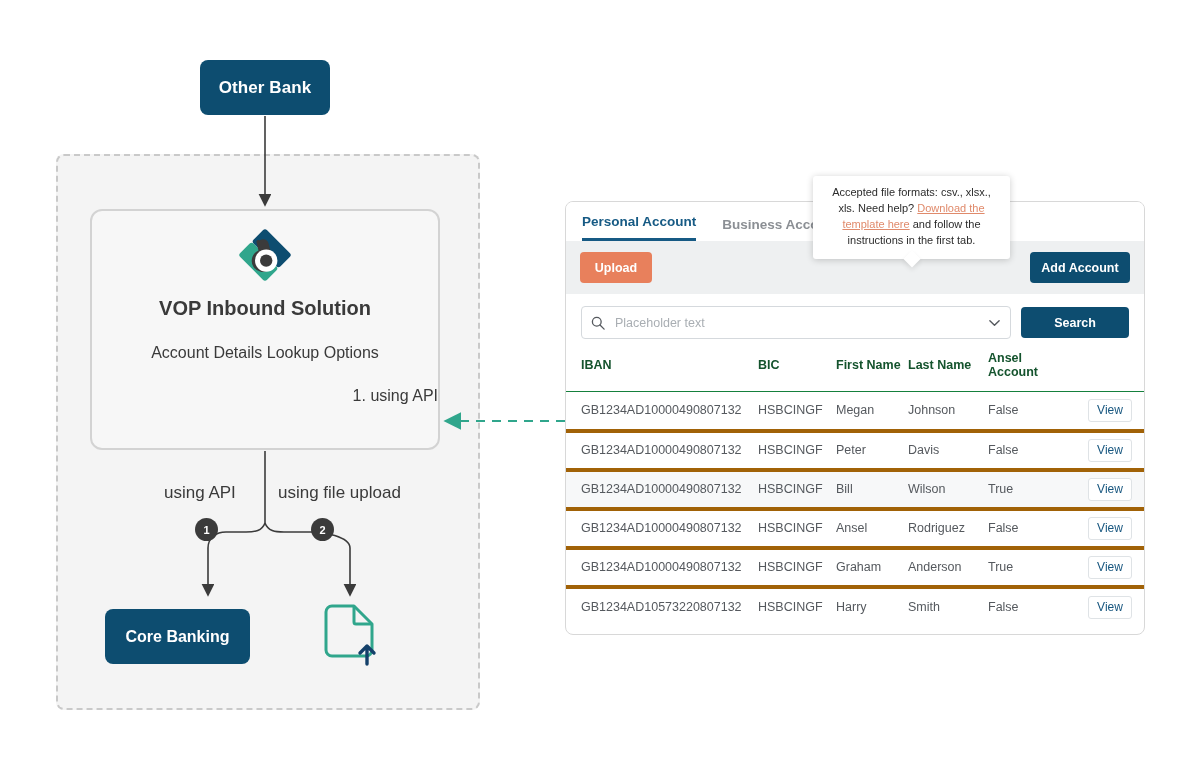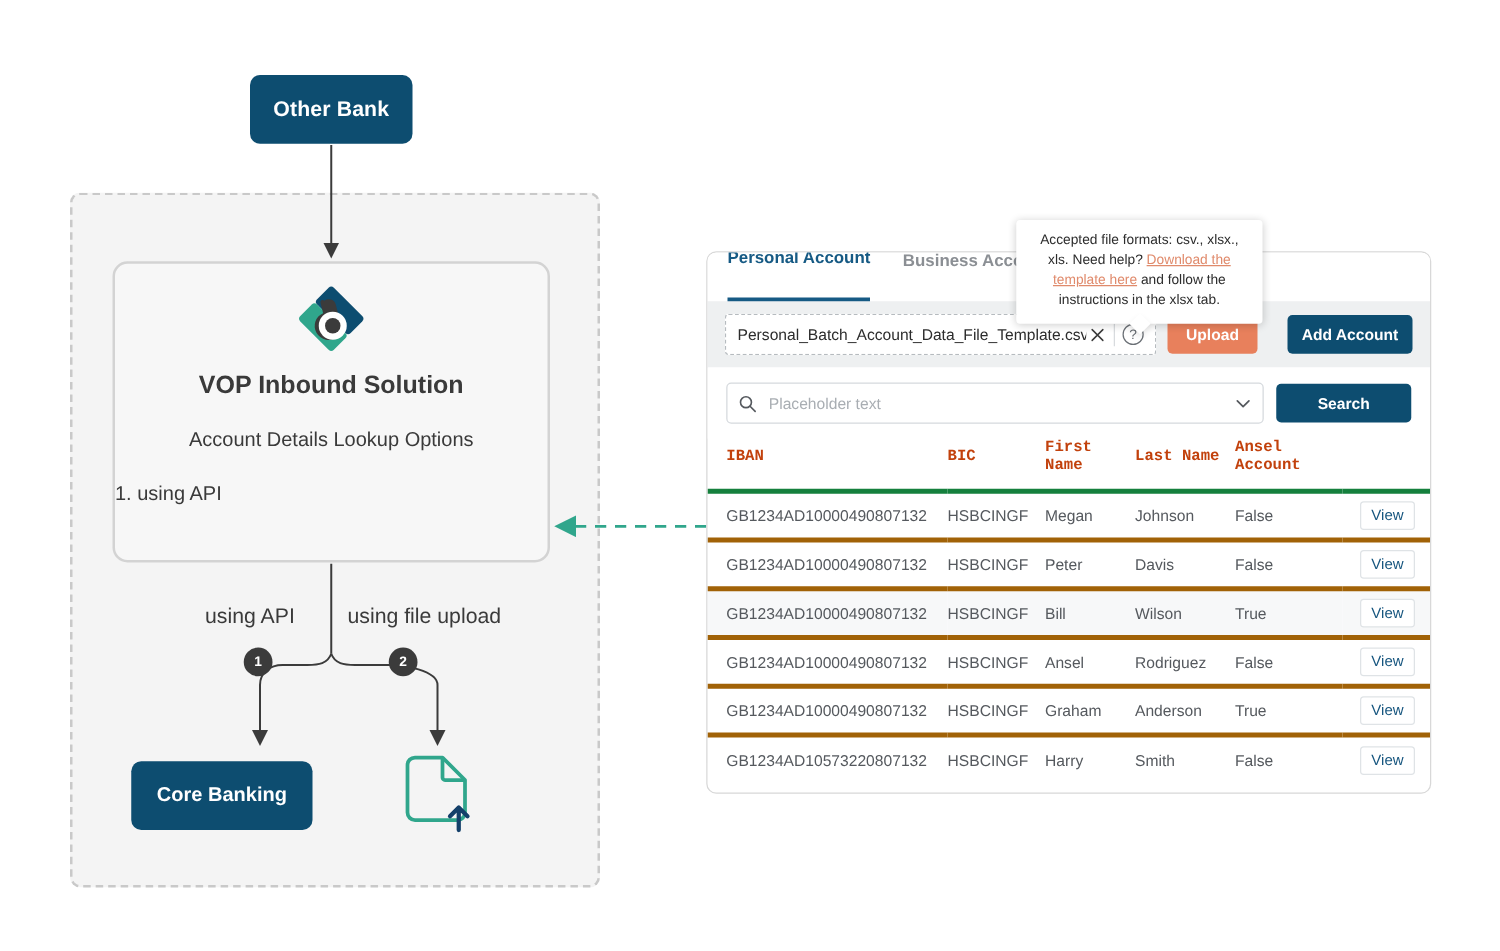--- a/index.html
+++ b/index.html
@@ -60,21 +60,21 @@
     text-align: center;
     font-size: 20px; font-weight: 700; color: #3a3a3a;
   }
   .vop-sub {
     position: absolute; left: 0; right: 0; top: 133px;
     text-align: center;
     font-size: 16px; color: #3a3a3a;
   }
   .vop-opt {
     position: absolute; left: 0; right: 0;
-    text-align: left;
+    text-align: right;
     font-size: 16px; color: #3a3a3a;
   }
   .vop-opt.o1 { top: 176px; }
   .vop-opt.o2 { top: 199px; }
 
   .lbl-api {
     position: absolute; left: 164px; top: 483px;
     font-size: 17px; color: #3a3a3a;
   }
   .lbl-file {
@@ -125,21 +125,21 @@
   .tabs {
     height: 39px;
     display: flex; align-items: flex-end;
     padding: 0 16px;
     background: #ffffff;
   }
   .tab {
     font-size: 13.5px;
     font-weight: 700;
     color: #8b8f94;
-    padding: 0 0 25px 0;
+    padding: 0 0 9px 0;
     margin-right: 26px;
     cursor: pointer;
     white-space: nowrap;
   }
   .tab.active {
     color: #165a84;
     border-bottom: 3px solid #165a84;
   }
 
   .upload-row {
@@ -242,24 +242,23 @@
 
   table.accounts {
     width: 100%;
     border-collapse: collapse;
     table-layout: fixed;
   }
   table.accounts th {
     text-align: left;
     font-size: 12.5px;
     font-weight: 700;
-    color: #c2410c;
+    color: #14532d;
     padding: 0 0 12px 0;
-    border-bottom: 4px solid #15803d;
-    font-family: Liberation Mono, monospace;
+    border-bottom: 1px solid #15803d;
   }
   table.accounts td {
     font-size: 12.5px;
     color: #55595e;
     padding: 0;
     height: 39px;
     border-bottom: 4px solid #a16207;
     vertical-align: middle;
   }
   tr.alt td { background: #f7f8f9; }
@@ -390,30 +389,20 @@
   </div>
 
   <div class="panel">
 
     <div class="tabs">
       <div class="tab active">Personal Account</div>
       <div class="tab">Business Account</div>
     </div>
 
     <div class="upload-row">
-      <div class="file-field">
-        <span class="file-name">Personal_Batch_Account_Data_File_Template.csv</span>
-        <span class="file-clear">
-          <svg viewBox="0 0 14 14" width="12" height="12">
-            <path d="M2,2 L12,12 M12,2 L2,12" stroke="#3a3a3a" stroke-width="1.4" stroke-linecap="round"></path>
-          </svg>
-        </span>
-        <span class="file-sep"></span>
-        <span class="file-help">?</span>
-      </div>
       <button class="btn-upload">Upload</button>
       <button class="btn-add">Add Account</button>
     </div>
 
     <div class="search-row">
       <div class="search-box">
         <span class="search-icon">
           <svg viewBox="0 0 16 16" width="14" height="14">
             <circle cx="6.6" cy="6.6" r="5" fill="none" stroke="#55595e" stroke-width="1.5"></circle>
             <path d="M10.3,10.3 L15,15" stroke="#55595e" stroke-width="1.5" stroke-linecap="round"></path>
@@ -488,16 +477,16 @@
             <td class="c-last">Smith</td>
             <td class="c-joint">False</td>
             <td class="c-act"><span class="btn-view">View</span></td>
           </tr>
         </tbody>
     </table>
   </div>
 
   <div class="tooltip">
     <span>Accepted file formats: csv., xlsx., xls.</span>
-    <span>Need help? </span><a href="#">Download the template here</a><span> and follow the instructions in the xlsx tab.</span>
+    <span>Need help? </span><a href="#">Download the template here</a><span> and follow the instructions in the first tab.</span>
   </div>
 
 </div>
 
 </body></html>

